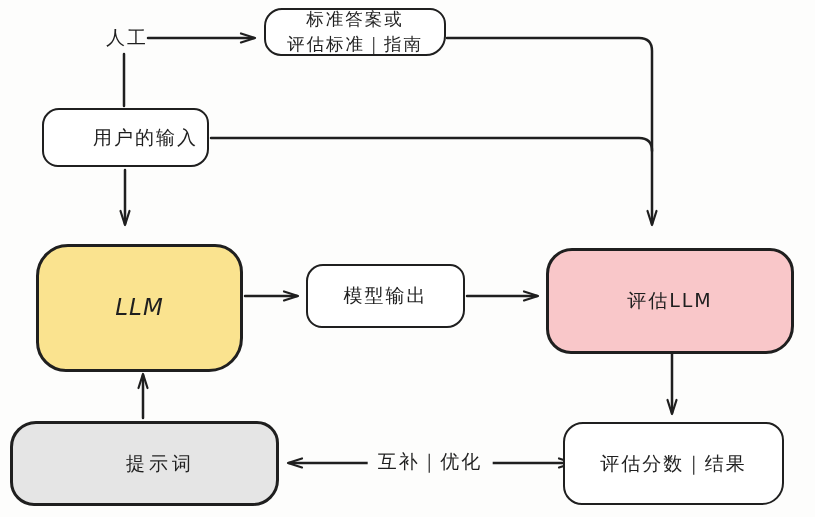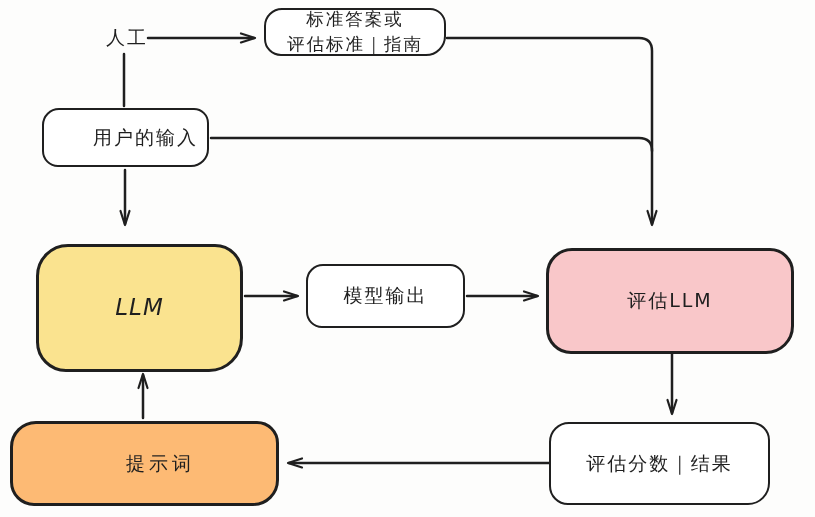--- a/index.html
+++ b/index.html
@@ -69,21 +69,21 @@
     border-radius: 26px 24px 28px 25px;
     border-width: 3px;
   }
   .node-prompt {
     left: 10px; top: 421px; width: 269px; height: 85px;
     border-radius: 26px 22px 26px 24px;
     border-width: 3px;
     letter-spacing: 4px;
   }
   .node-eval-score {
-    left: 549px; top: 422px; width: 221px; height: 83px;
+    left: 563px; top: 422px; width: 221px; height: 83px;
     border-radius: 20px 18px 22px 19px;
   }
   .float-label {
     position: absolute;
     color: #1f1f1f;
     font-size: 19px;
     letter-spacing: 2px;
     white-space: nowrap;
   }
   .human-label {
@@ -137,22 +137,23 @@
   </div>
 
   <div class="node node-model-output" style="background: rgb(255, 255, 255);">
     <span>模型输出</span>
   </div>
 
   <div class="node node-eval-llm" style="background: rgb(249, 199, 201);">
     <span>评估LLM</span>
   </div>
 
-  <div class="node node-prompt" style="background: #fdba74; padding-left: 32px;">
+  <div class="node node-prompt" style="background: #e5e5e5; padding-left: 32px;">
     <span>提示词</span>
   </div>
 
   <div class="node node-eval-score" style="background: rgb(255, 255, 255);">
     <span>评估分数｜结果</span>
   </div>
 
+  <div class="float-label feedback-label">互补｜优化</div>
 
 </div>
 
 </body></html>

